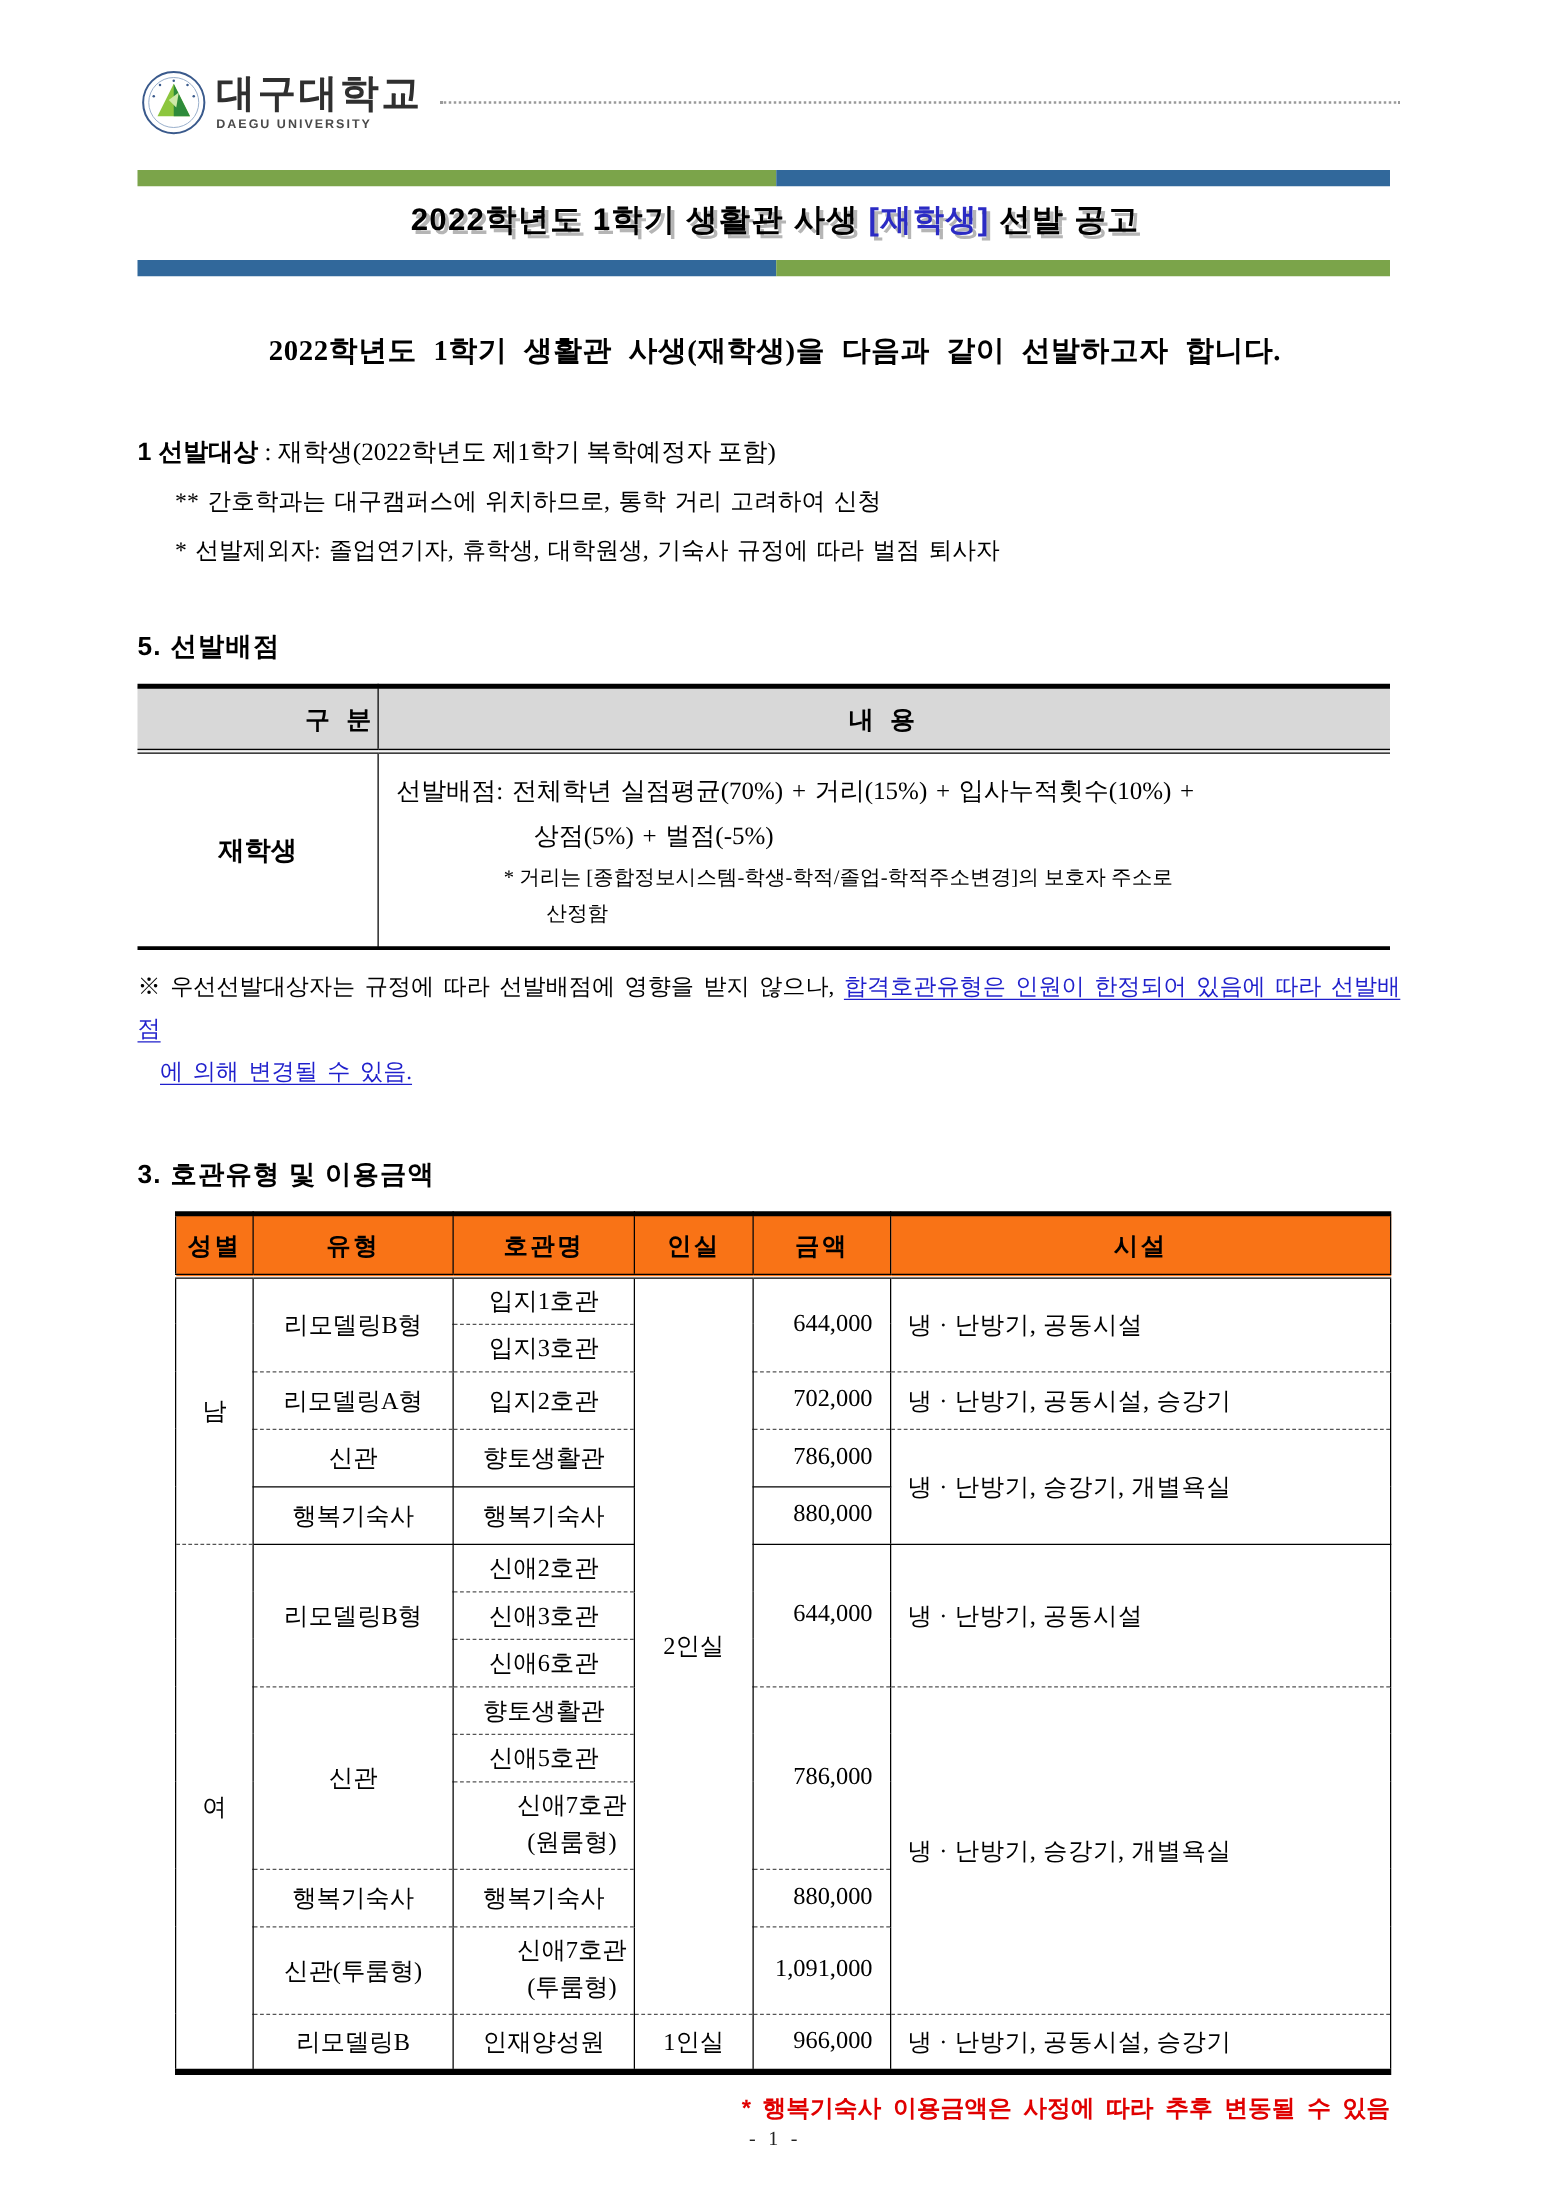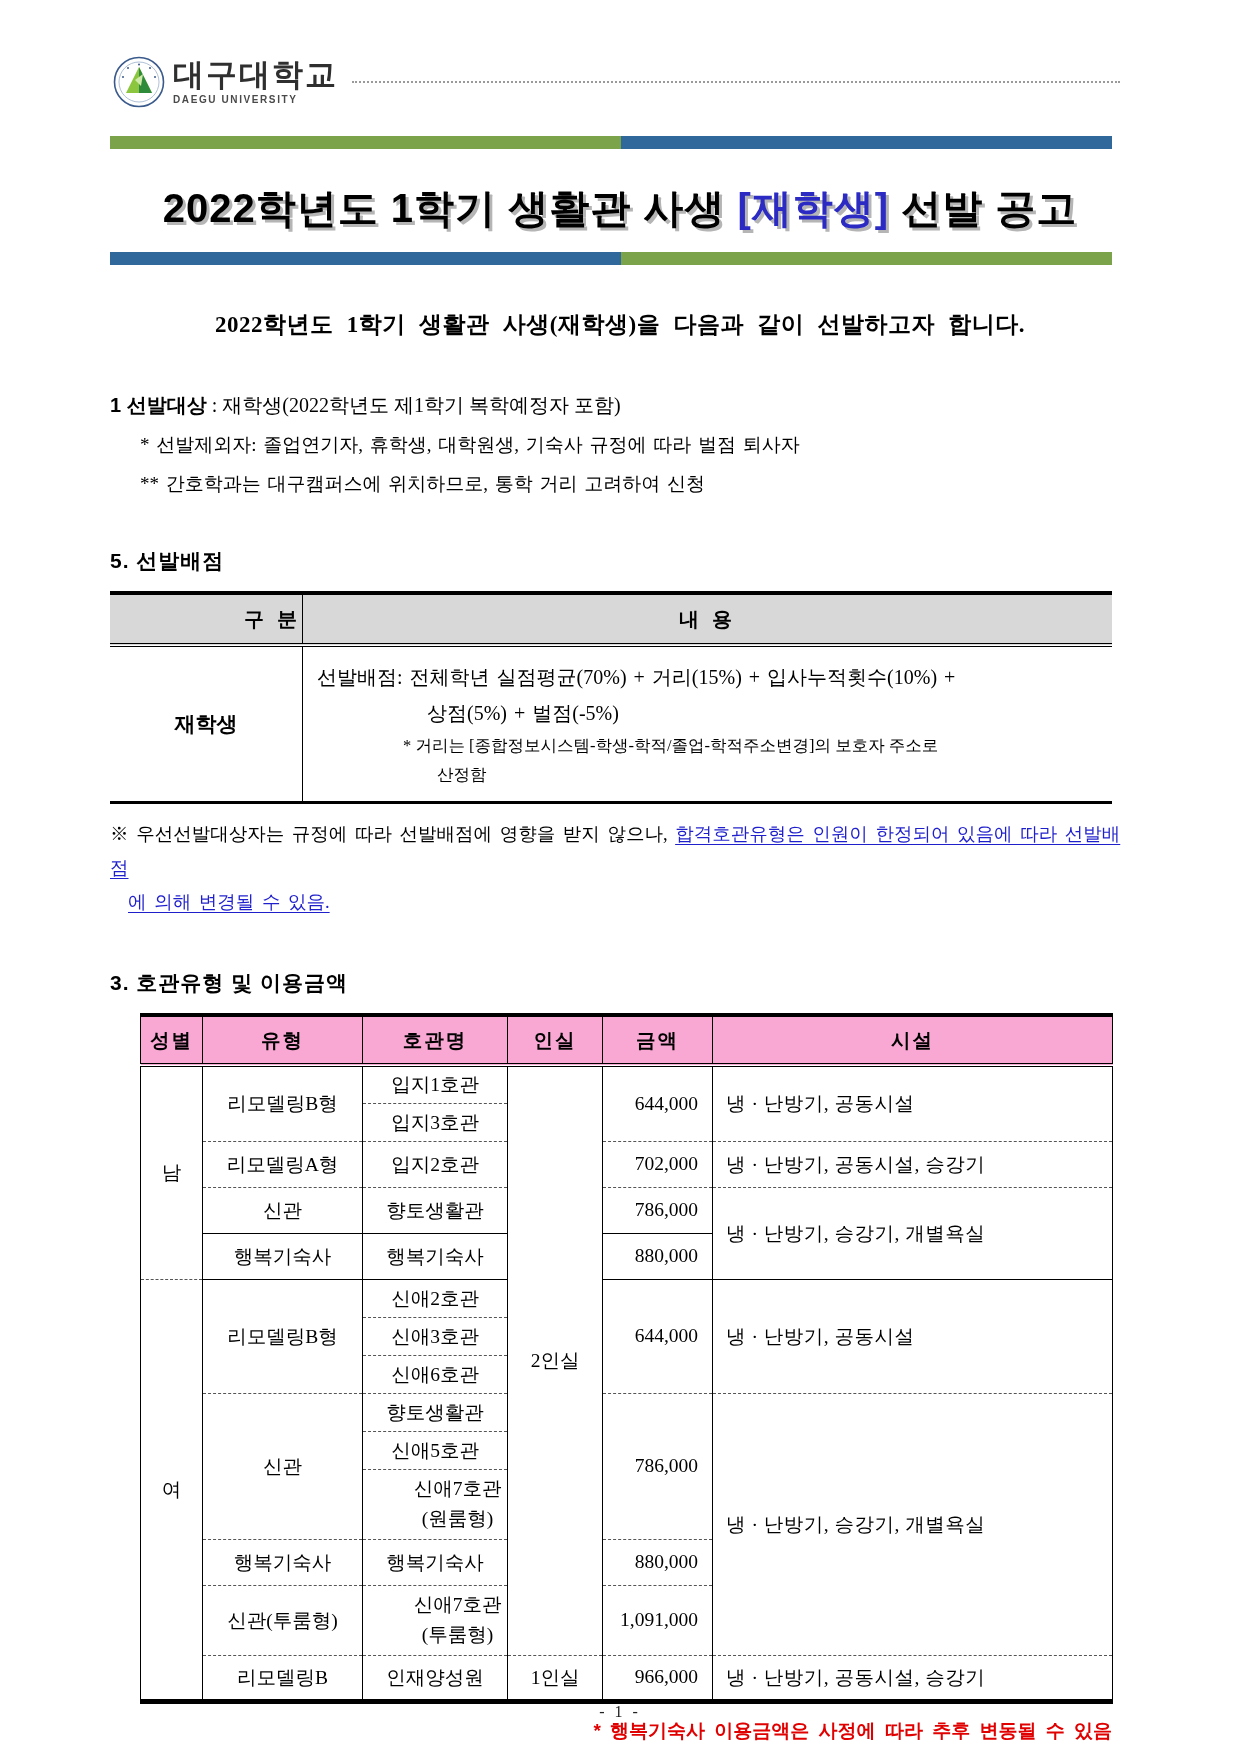--- a/index.html
+++ b/index.html
@@ -21,23 +21,23 @@
   .hdr-rule{flex:1 1 auto;border-top:2px dotted #9a9a9a;margin-left:14px;height:0;align-self:center;}
   
   .bar{display:flex;height:13px;margin:0 128px 0 110px;}
   .bar1{margin-top:28px;}
   .bar2{margin-top:16px;}
   .bar .seg-green{background:#7BA44A;}
   .bar .seg-blue{background:#31689B;}
   .bar .l{width:51%;}
   .bar .r{width:49%;}
   .doc-title{
-    margin-top:32px;text-align:center;
+    margin-top:10px;text-align:center;
     font-family:"Liberation Sans",sans-serif;font-weight:900;
-    font-size:40px;letter-spacing:1px;
+    font-size:25px;letter-spacing:1px;
     text-shadow:3px 3px 0 #b5b5b5;
     white-space:nowrap;
   }
   .doc-title .hl{color:#2B2BC4;}
   
   .intro{
     margin-top:44px;text-align:center;
     font-size:23px;font-weight:700;word-spacing:7px;letter-spacing:0.5px;
   }
   
@@ -73,21 +73,21 @@
   
   .t3{
     margin:16px 0 0 140px;width:972px;
     border-collapse:collapse;table-layout:fixed;
     border:1px solid #000;border-top:4px solid #000;border-bottom:5px solid #000;
     font-size:19.5px;
   }
   .t3 col.cg{width:62px;} .t3 col.ct{width:160px;} .t3 col.cn{width:145px;}
   .t3 col.cr{width:95px;} .t3 col.cp{width:110px;} .t3 col.cf{width:400px;}
   .t3 th{
-    background:#f9a8d4;height:44px;font-weight:600;letter-spacing:2px;
+    background:#f97316;height:44px;font-weight:600;letter-spacing:2px;
     border-right:1px solid #000;border-bottom:4px double #000;
   }
   .t3 td{
     text-align:center;vertical-align:middle;
     border-right:1px solid #000;
   }
   .t3 .price{text-align:right;padding-right:14px;}
   .t3 .fac{text-align:left;padding-left:13px;letter-spacing:0.5px;}
   .t3 tr.rs{height:38px;} .t3 tr.rm{height:46px;} .t3 tr.rd{height:70px;}
   .t3 tr.dash>td{border-bottom:1px dashed #555;}
@@ -138,22 +138,22 @@
 
   <div class="bar bar2">
     <div class="l seg-blue"></div>
     <div class="r seg-green"></div>
   </div>
 
   <div class="intro">2022학년도 1학기 생활관 사생(재학생)을 다음과 같이 선발하고자 합니다.</div>
 
   <div class="sec1">
     <div class="lead"><span class="h-strong">1 선발대상</span><span> : </span><span>재학생(2022학년도 제1학기 복학예정자 포함)</span></div>
+    <div class="note">** 간호학과는 대구캠퍼스에 위치하므로, 통학 거리 고려하여 신청</div>
     <div class="note">* 선발제외자: 졸업연기자, 휴학생, 대학원생, 기숙사 규정에 따라 벌점 퇴사자</div>
-    <div class="note">** 간호학과는 대구캠퍼스에 위치하므로, 통학 거리 고려하여 신청</div>
   </div>
 
   <div class="sec-h">5. 선발배점</div>
 
   <table class="t2">
     <tbody>
         <tr>
       <th class="c1">구 분</th>
       <th>내  용</th>
     </tr>

